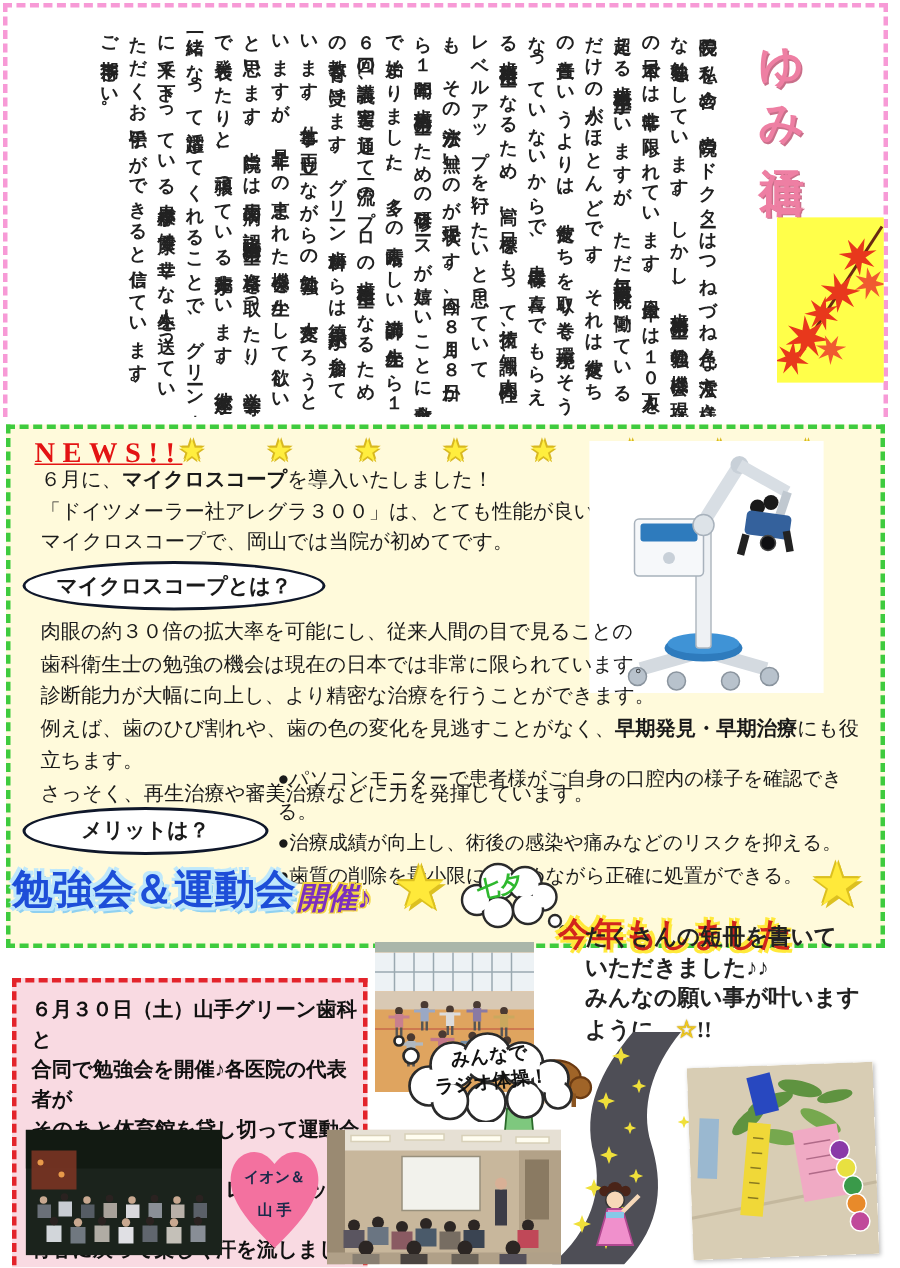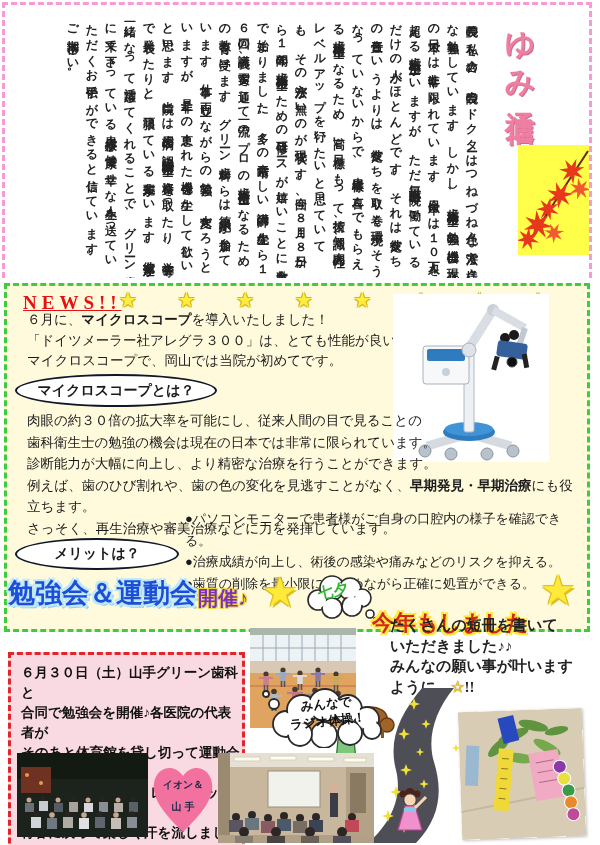--- a/index.html
+++ b/index.html
@@ -33,21 +33,21 @@
   .scope-img{position:absolute;left:386px;top:8px;width:156px;height:168px;background:#fff;}
   .news-desc{position:absolute;left:20px;top:124px;width:556px;font-size:13.5px;line-height:21.5px;
              font-family:"Liberation Serif",serif;font-weight:500;}
   .merits{position:absolute;left:178px;top:222px;font-size:13px;line-height:21.5px;
           font-family:"Liberation Serif",serif;font-weight:500;}
 
   
   .study-heading{position:absolute;left:8px;top:575px;font-size:27px;font-weight:900;color:#1d4ed8;
     text-shadow:-2px -2px 0 #bfe8fb,2px -2px 0 #bfe8fb,-2px 2px 0 #bfe8fb,2px 2px 0 #bfe8fb,3px 3px 0 #8fd0f0;}
   .kaisai{position:absolute;left:198px;top:585px;font-size:20px;font-weight:900;color:#7b2fbf;
-    text-shadow:-1px -1px 0 #f2d53f,1px -1px 0 #f2d53f,-1px 1px 0 #f2d53f,1px 1px 0 #f2d53f;}
+    text-shadow:-1px -1px 0 #f2d53f,1px -1px 0 #f2d53f,-1px 1px 0 #f2d53f,1px 1px 0 #f2d53f;font-style:italic;}
   .star-big{position:absolute;font-size:40px;line-height:40px;color:#ffe93a;
     text-shadow:-1px -1px 0 #dcc020,1px -1px 0 #dcc020,-1px 1px 0 #dcc020,2px 2px 0 #dcc020;}
   .star-left{left:262px;top:572px;}
   .star-right{left:540px;top:570px;}
   .year-heading{position:absolute;left:372px;top:608px;font-size:22px;font-weight:900;color:#d2251c;
     text-shadow:-2px -2px 0 #ffe93a,2px -2px 0 #ffe93a,-2px 2px 0 #ffe93a,2px 2px 0 #ffe93a;}
   .cloud{position:absolute;}
   .cloud-tanabata{left:300px;top:568px;width:78px;height:56px;}
   .cloud-label{position:absolute;left:0;top:14px;width:66px;text-align:center;font-size:15px;
                font-weight:bold;color:#2eb82e;transform:rotate(-12deg);}

